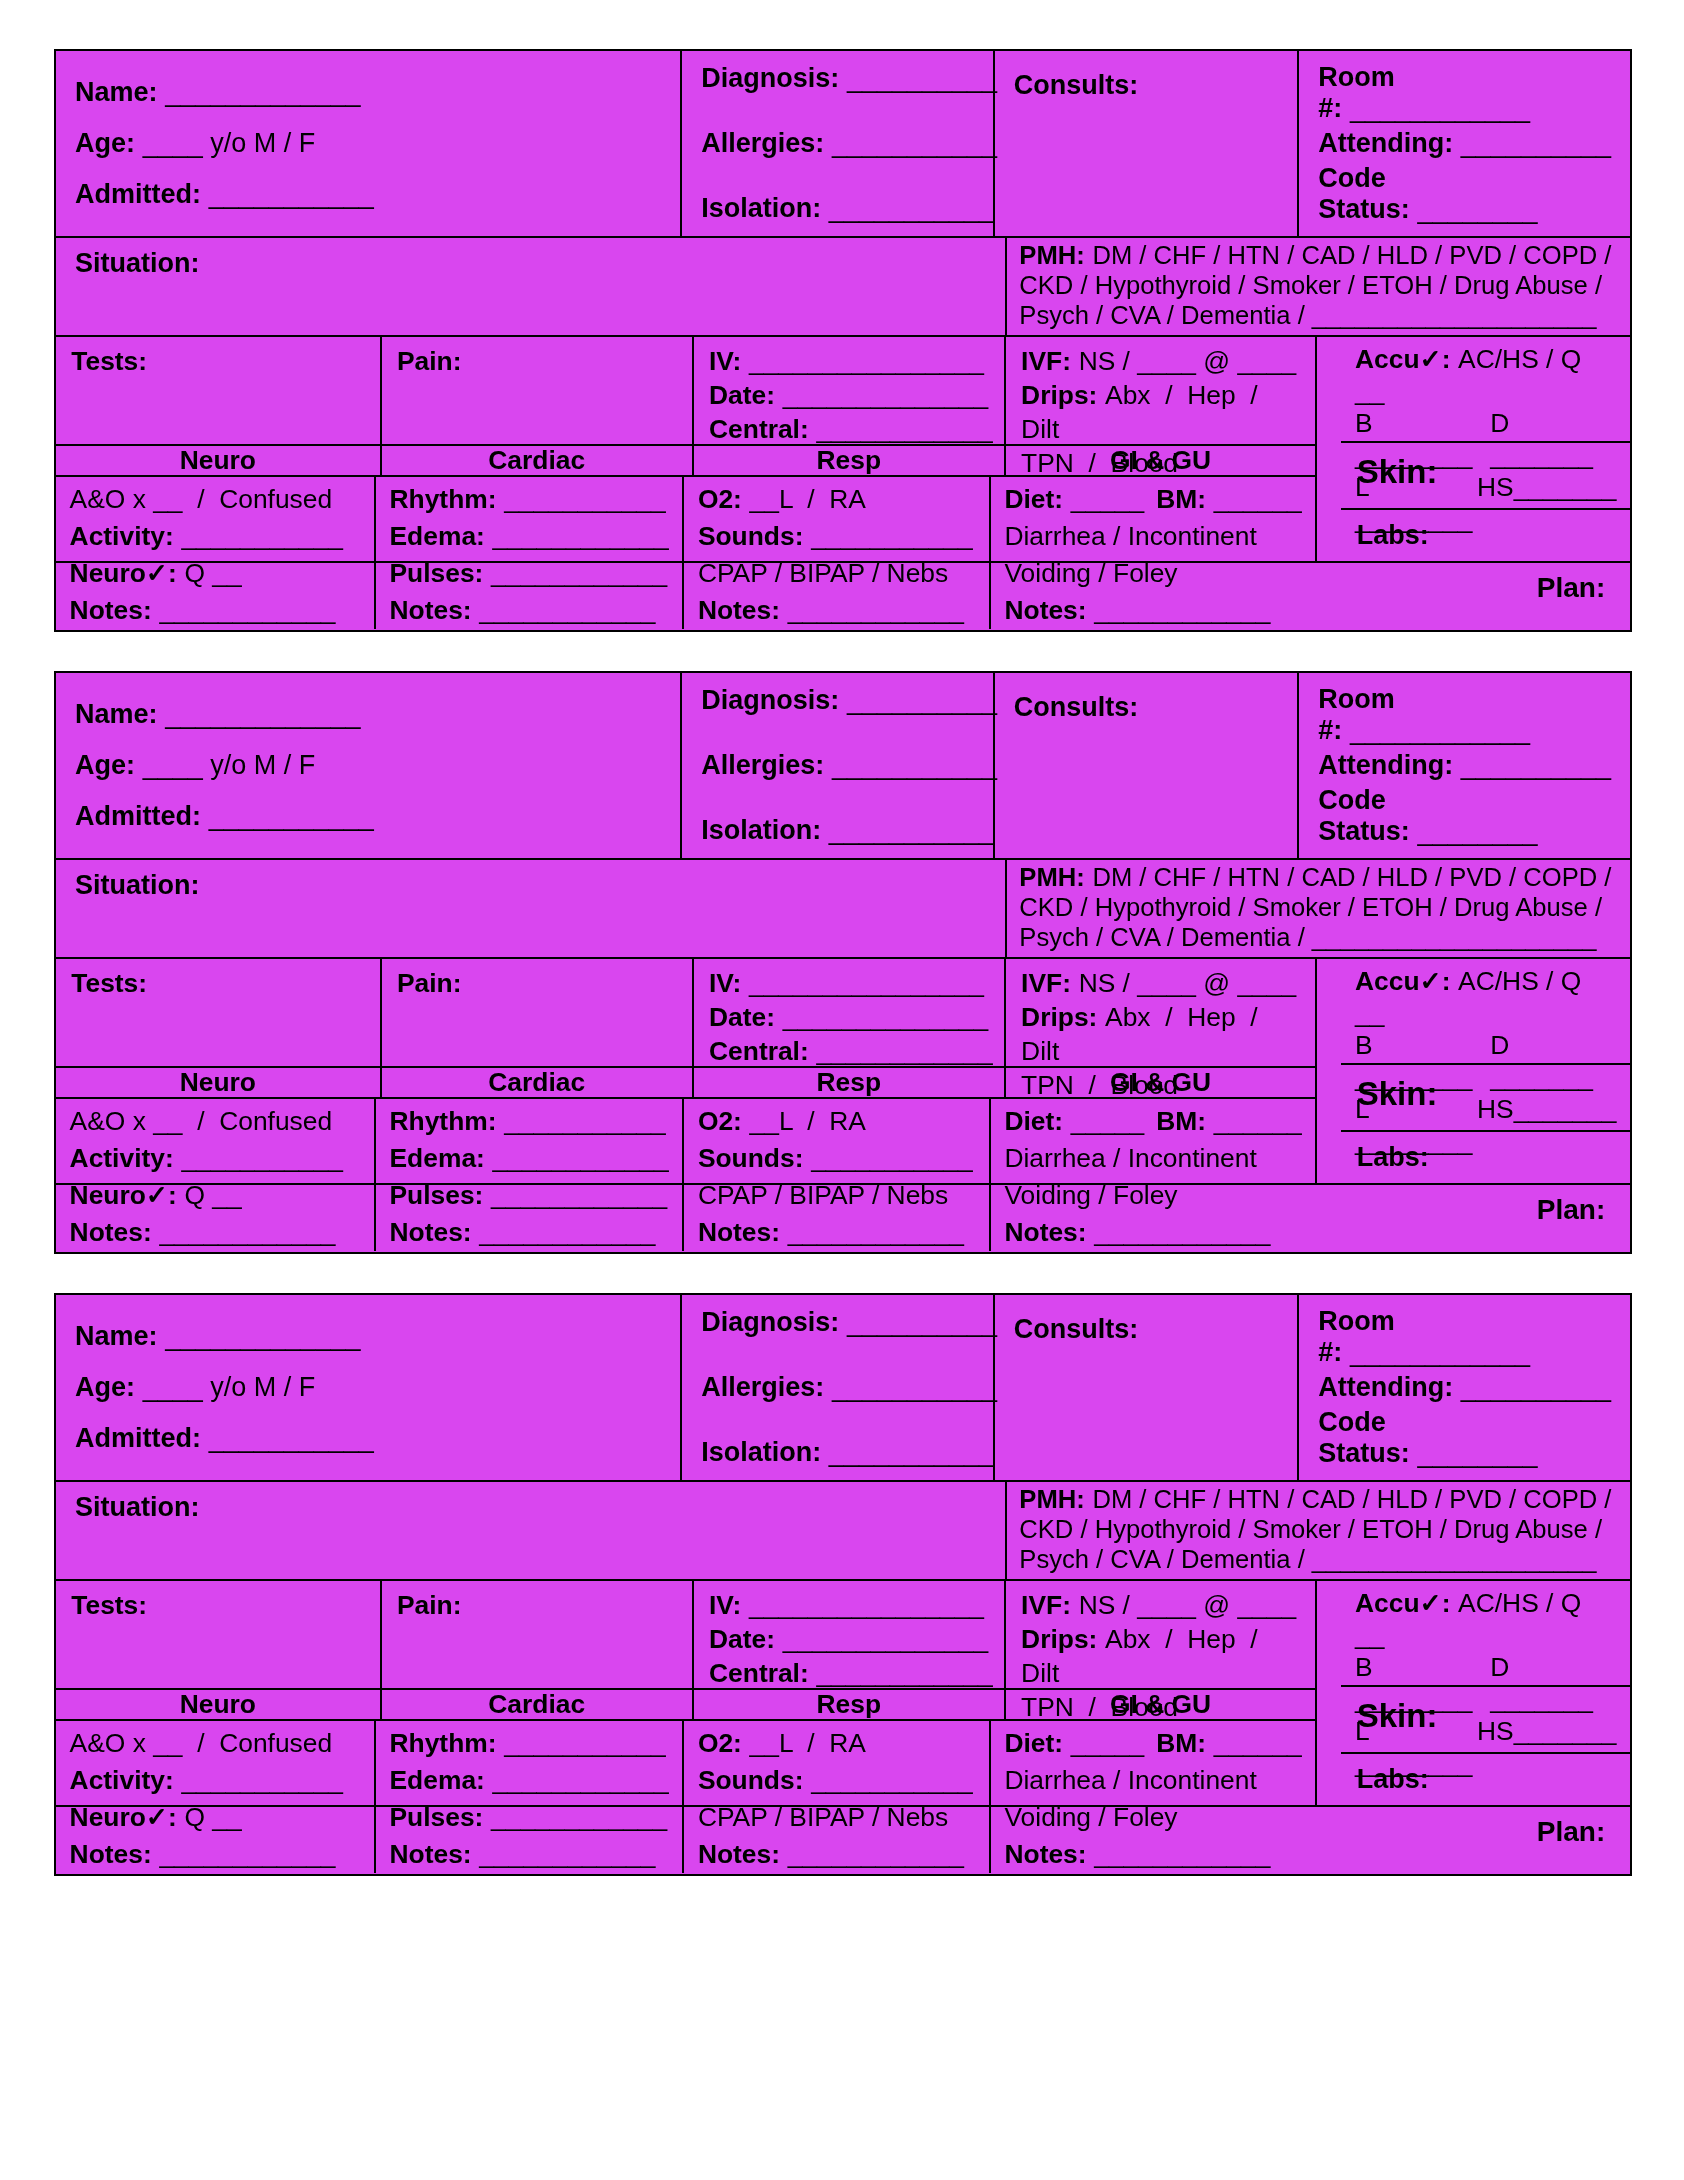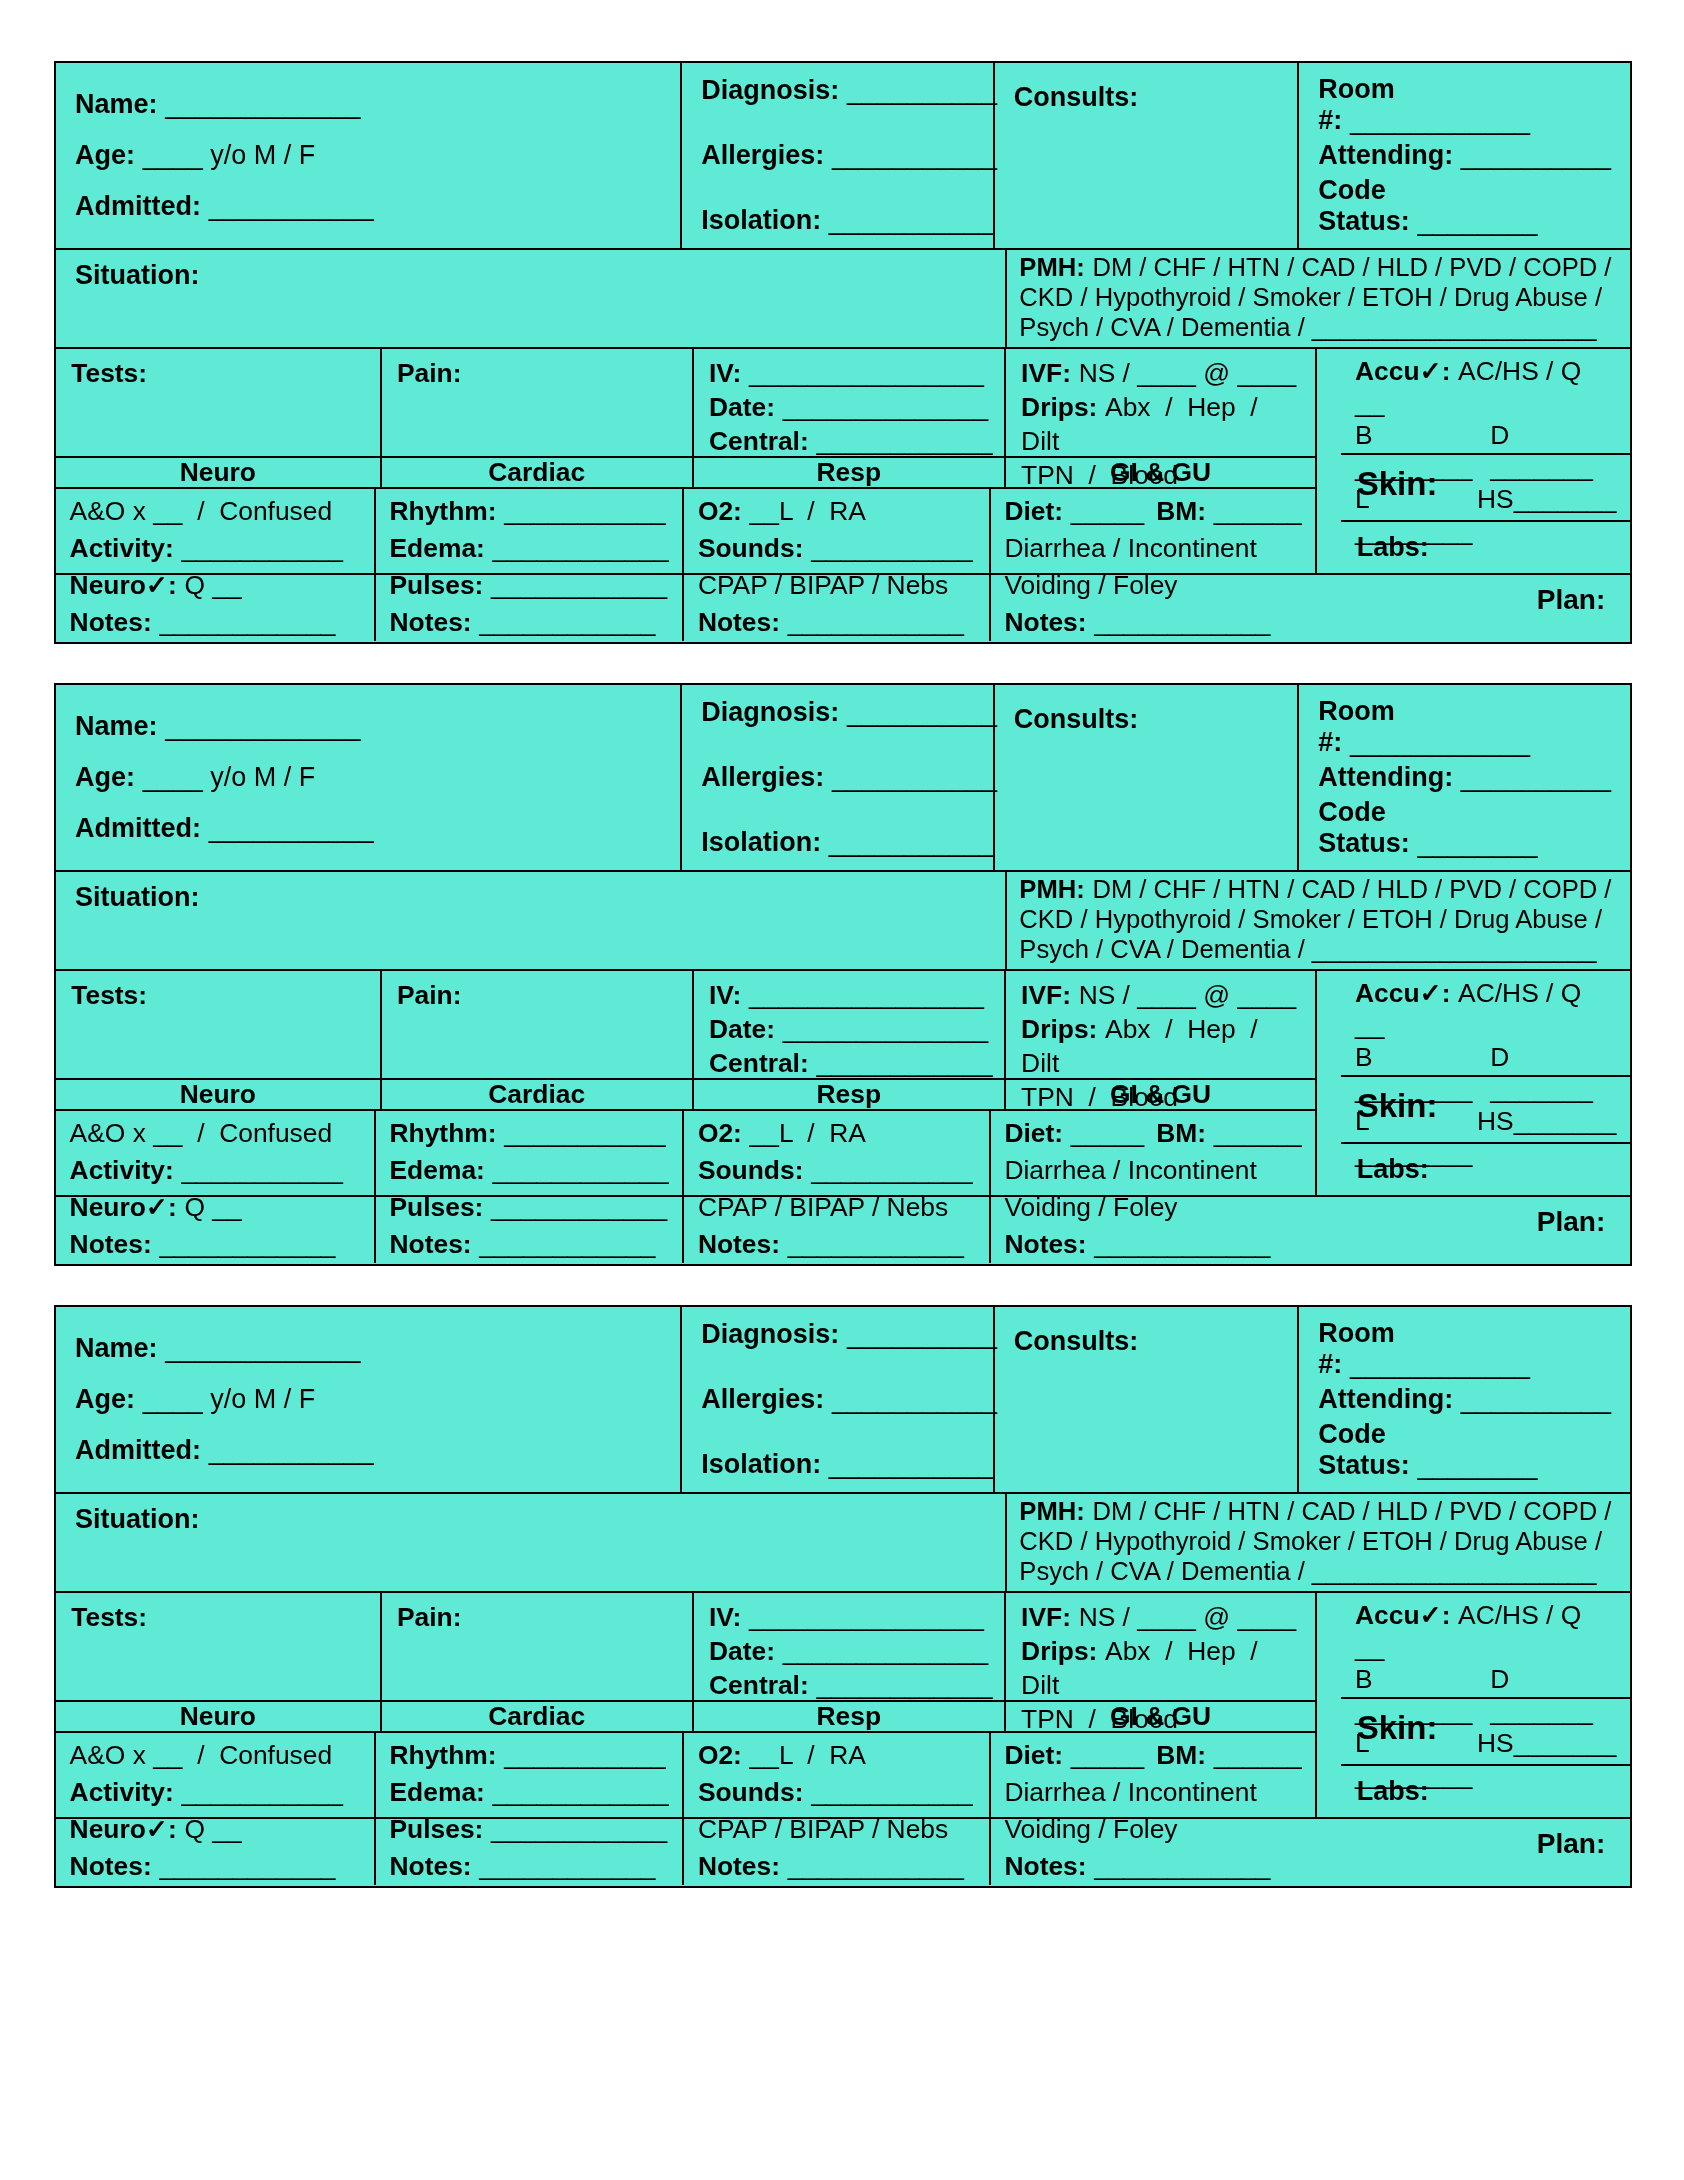--- a/index.html
+++ b/index.html
@@ -6,21 +6,21 @@
   html, body { margin: 0; padding: 0; }
   body {
     width: 1685px; height: 2181px;
     background: #ffffff;
     color: #000000;
     font-family: "Liberation Sans", sans-serif;
     position: relative;
   }
   .sheet { position: absolute; left: 54px; top: 49px; width: 1578px; }
 
-  .block { border: 2.6px solid #000; margin-bottom: 39px; background: #5eead4; margin-top: 12px; }
+  .block { border: 2.6px solid #000; margin-bottom: 39px; background: #d946ef; }
   .row  { display: flex; }
   .bb   { border-bottom: 2.6px solid #000; }
   .br   { border-right: 2.6px solid #000; }
 
   .lbl { font-weight: bold; margin-right: 7.7px; }
   .lbl2 { font-weight: bold; margin: 0 7.7px 0 12px; }
 
   
   .row1 { height: 187px; }
   .row1 .cell { display: flex; flex-direction: column; justify-content: space-evenly; padding: 6.8px 19px; font-size: 27px; }

